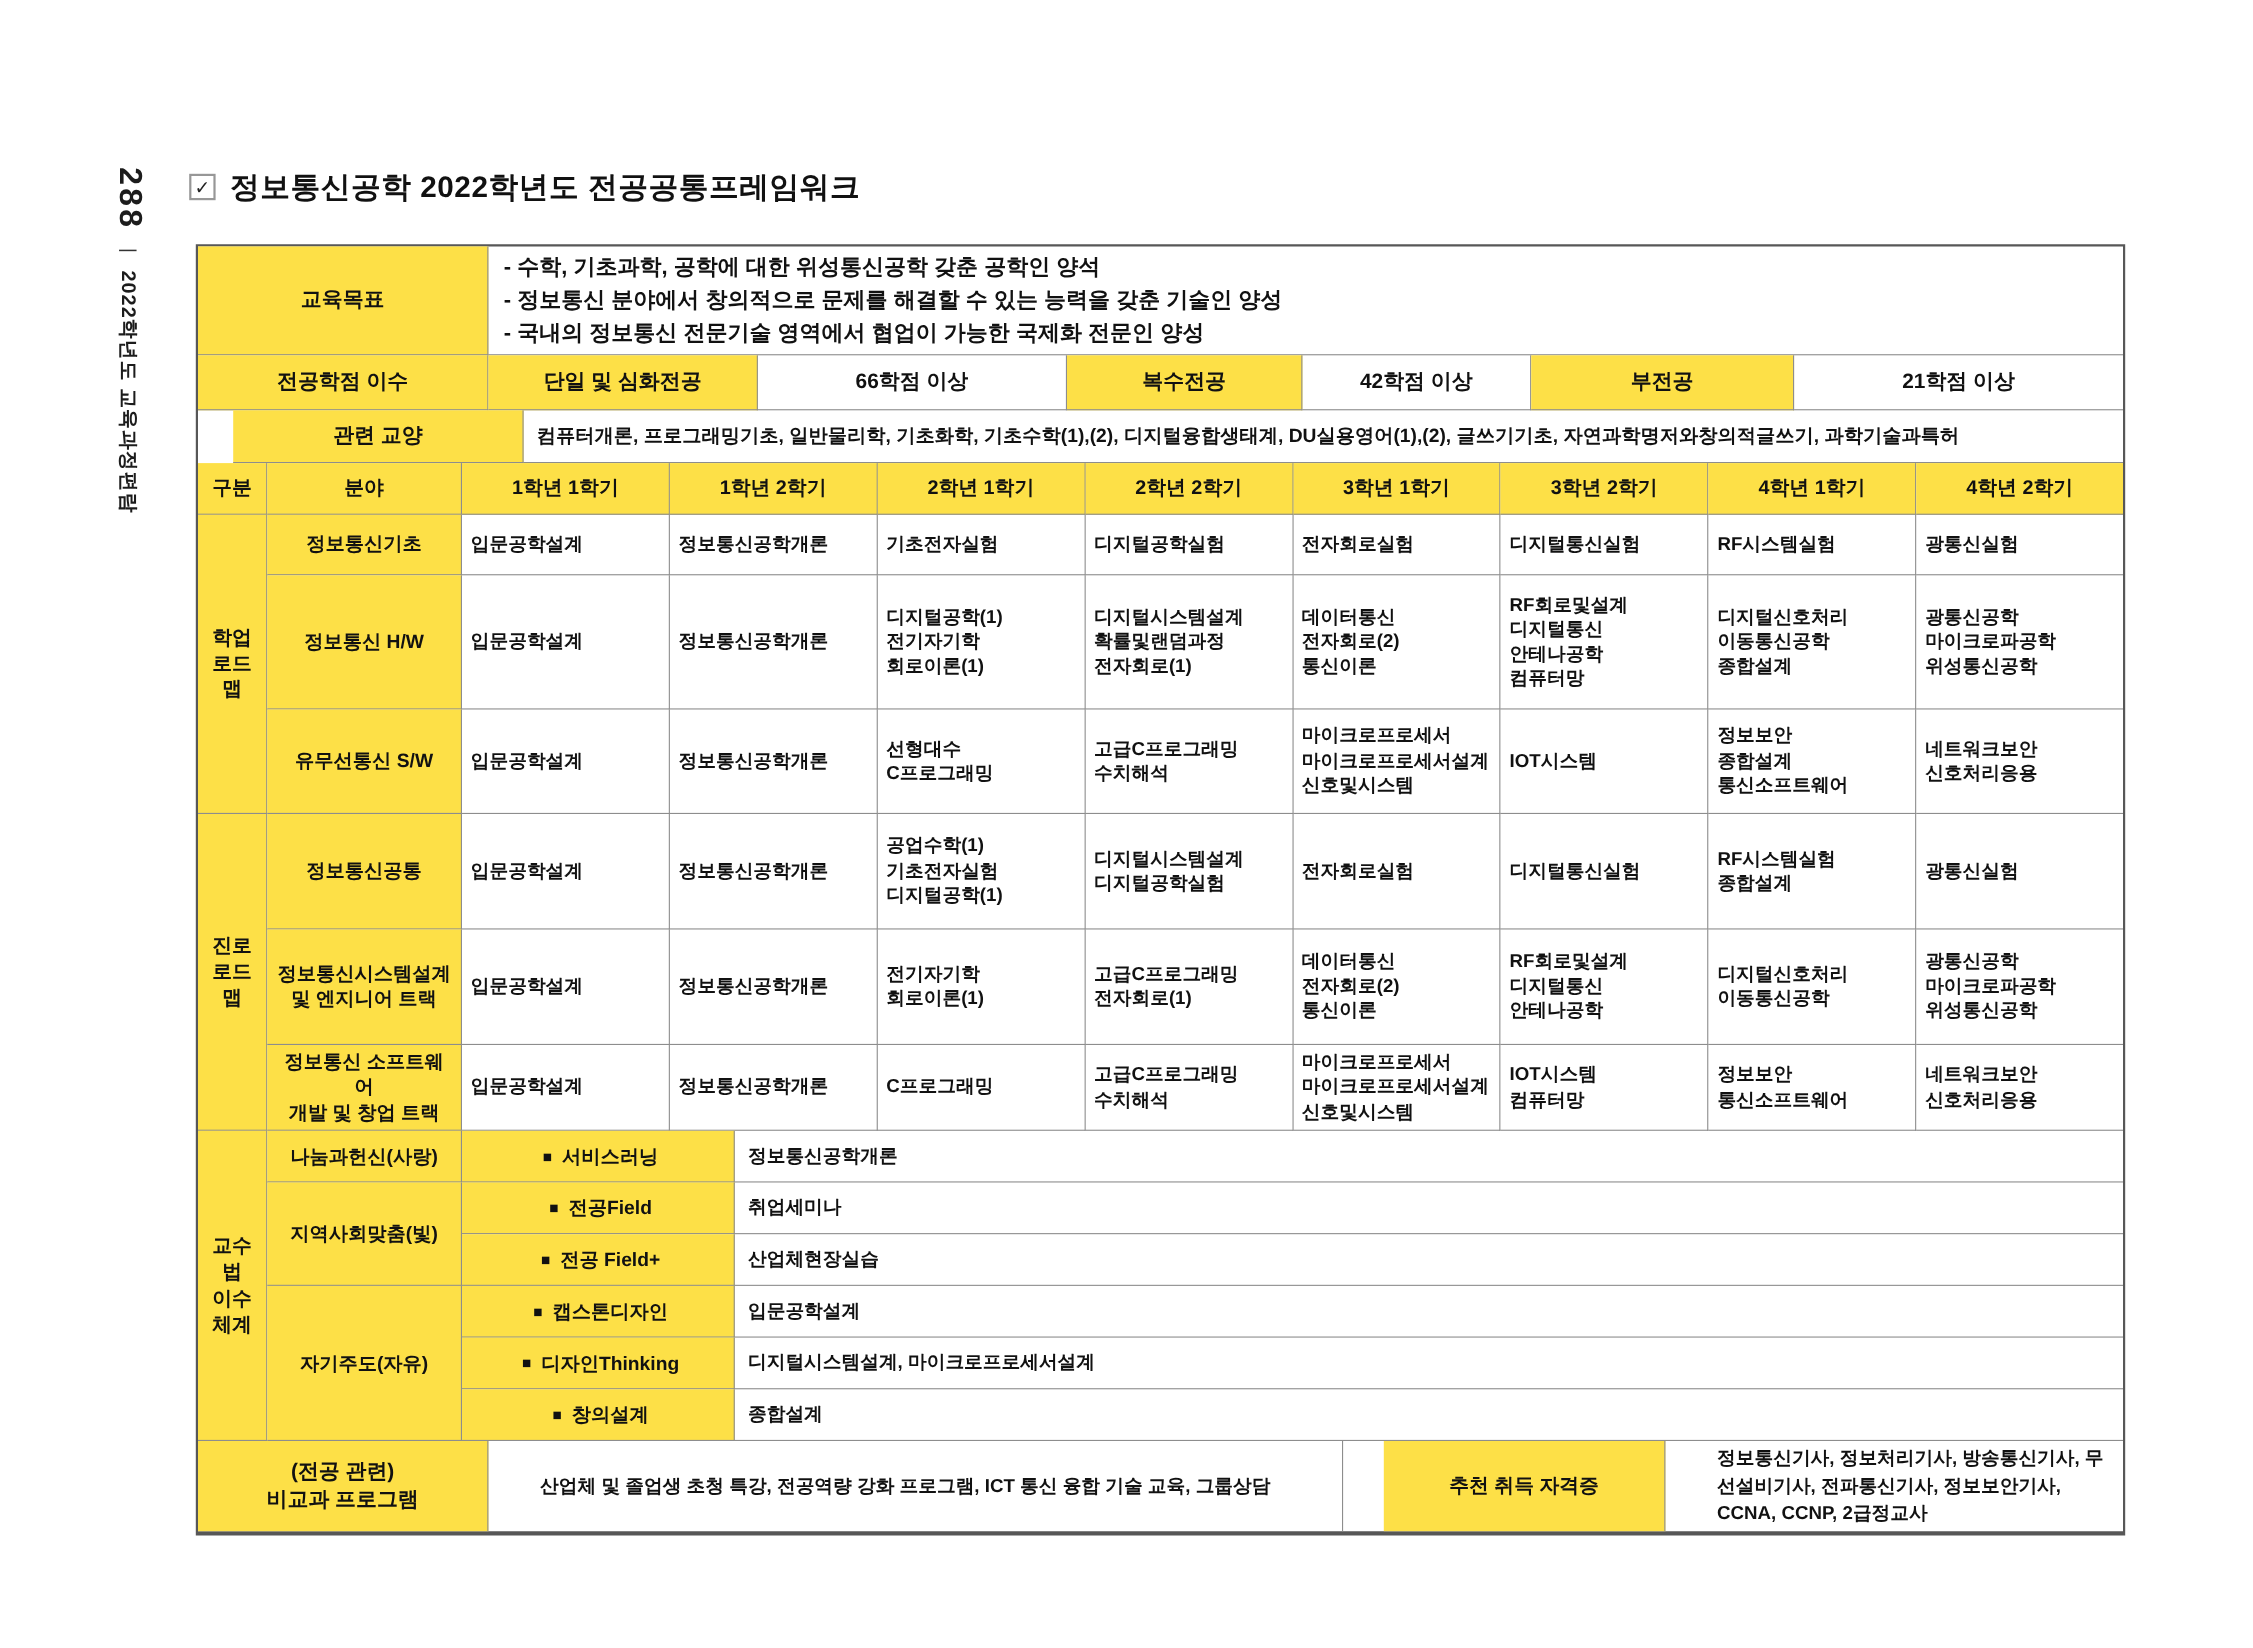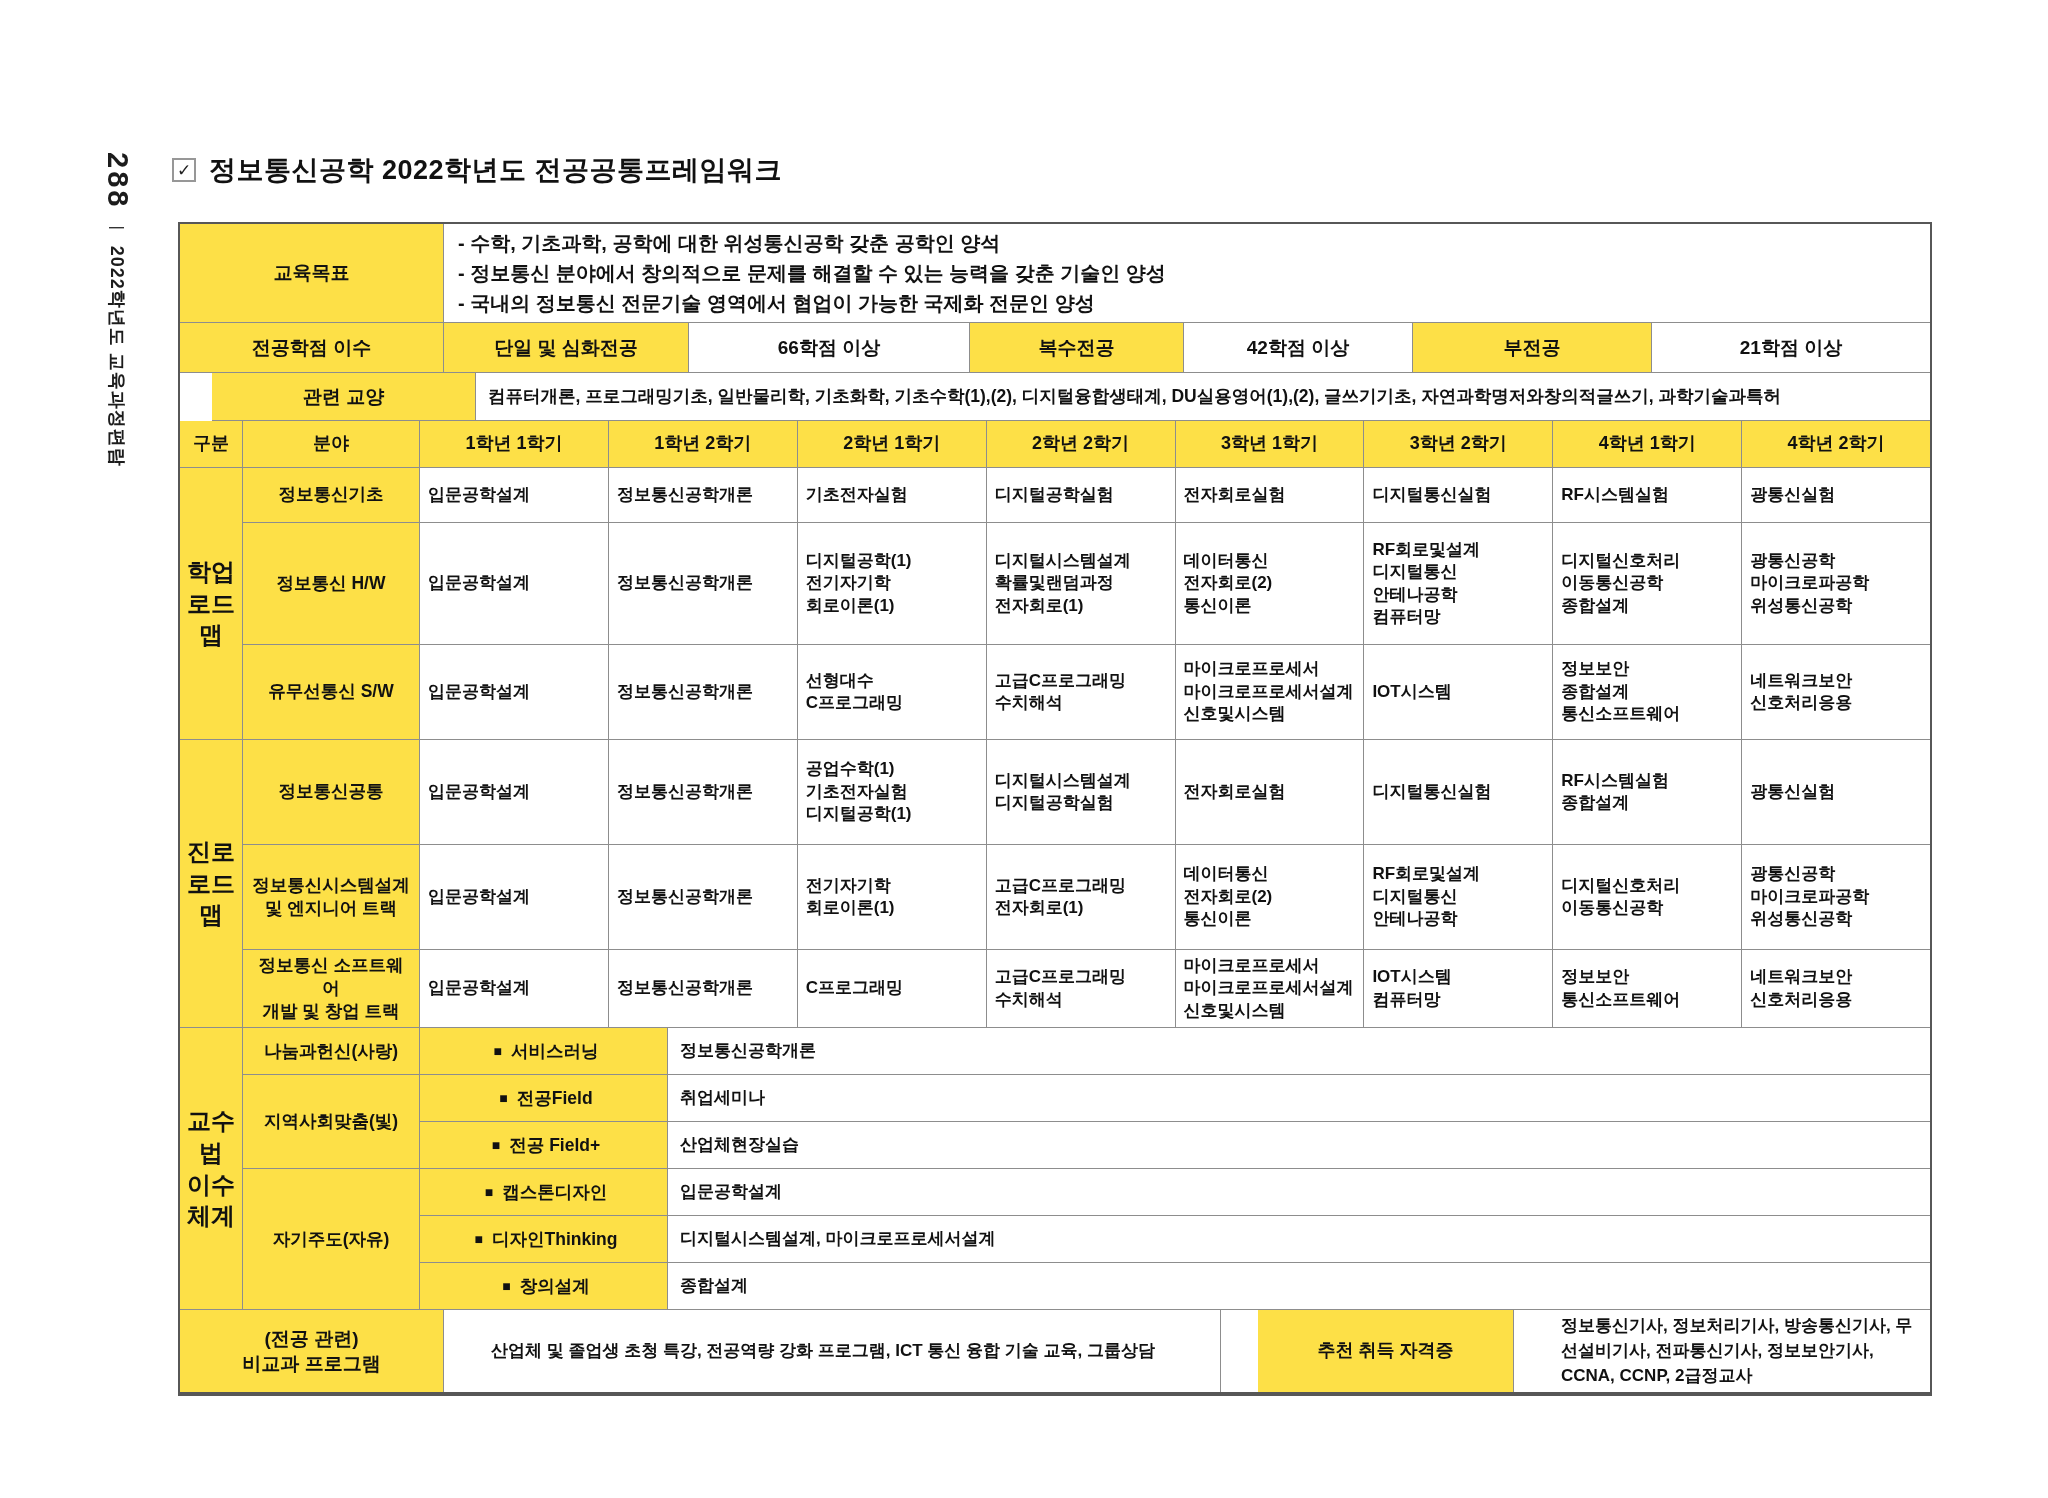--- a/index.html
+++ b/index.html
@@ -33,27 +33,27 @@
   .wL{width:264px;flex:none;}
   .sem{flex:1 1 0;min-width:0;}
   .rows{flex:1 1 0;display:flex;flex-direction:column;min-width:0;}
   .row{display:flex;flex:1 1 auto;min-width:0;}
   
   .hA{min-height:88px;} .hB{min-height:50px;} .hC{min-height:48px;padding-left:32px;} .hD{min-height:47px;}
   .goalcell{font-size:20px;line-height:1.5;padding-left:14px;}
   .lblcell{font-size:19px;}
   .credit{font-size:19px;}
   .b0{width:245px;flex:none;} .b1{width:281px;flex:none;} .b2{width:214px;flex:none;}
-  .b3{width:229px;flex:none;} .b4{width:239px;flex:none;} .b5{flex:1 1 0;}
+  .b3{width:208px;flex:none;} .b4{width:239px;flex:none;} .b5{flex:1 1 0;}
   .liberal{font-size:17.5px;white-space:nowrap;overflow:hidden;padding-left:12px;}
   .hdr{font-size:18px;}
   
   .r0{min-height:55px;} .r1{min-height:122px;} .r2{min-height:95px;}
   .r3{min-height:105px;} .r4{min-height:105px;} .r5{min-height:76px;}
-  .group{font-size:24px;}
+  .group{font-size:18px;}
   .field{font-size:17.5px;}
   .course{padding-left:8px;}
   
   .pcat{display:flex;min-width:0;}
   .pstack{flex:1 1 0;display:flex;flex-direction:column;min-width:0;}
   .prow{display:flex;flex:1 1 auto;min-height:47px;min-width:0;}
   .pmethod{width:248px;flex:none;flex-direction:row;align-items:center;gap:9px;
            white-space:nowrap;padding-left:12px;font-size:17.5px;}
   .pbullet{font-size:14px;line-height:1;}
   .pcourse{flex:1 1 0;padding-left:12px;}

